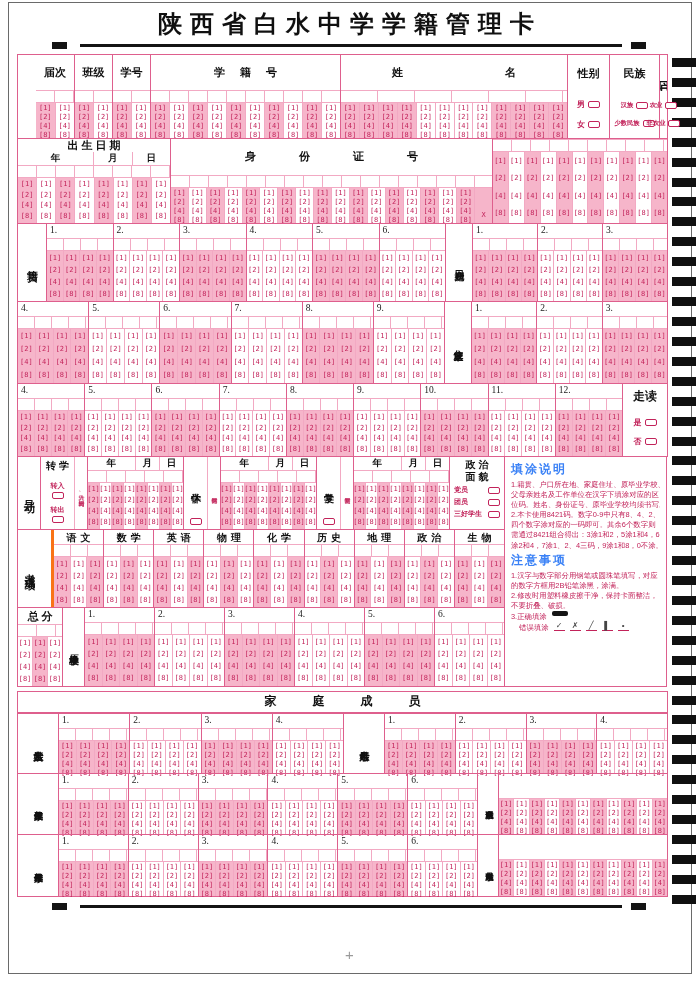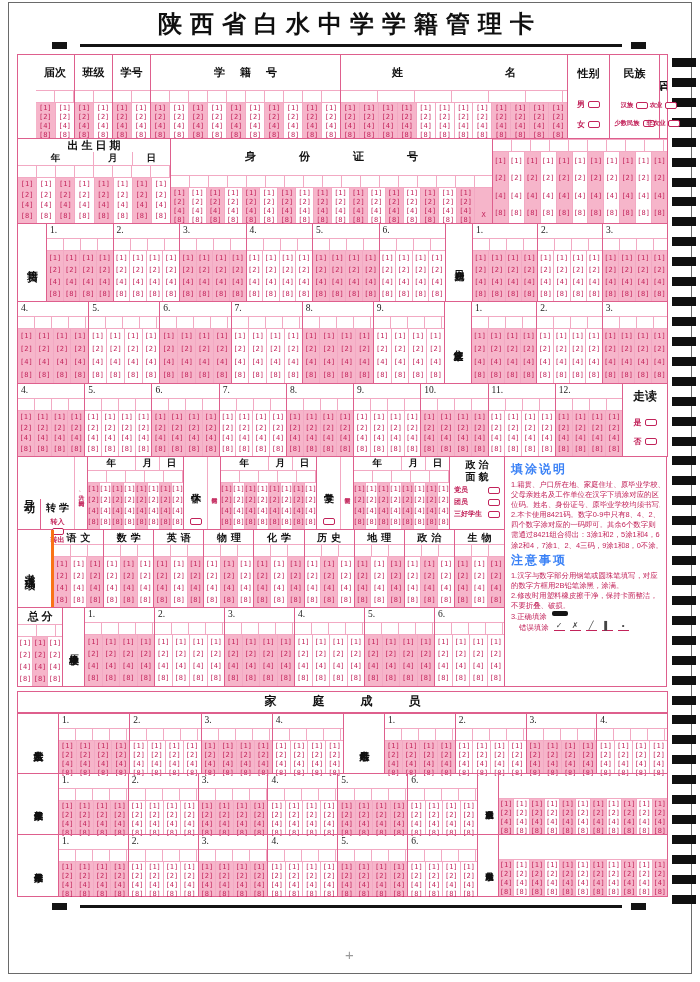--- a/index.html
+++ b/index.html
@@ -1465,21 +1465,21 @@
           </div>
       </div>
     </div>
   </div>
 
   <div class="mid">
     <div class="midleft">
 
       <div class="band b6" style="margin-top:0;">
         <div class="vlab first" style="width:22px;">异动</div>
-        <div class="cell" style="width:34px;margin-top:42px;">
+        <div class="cell" style="width:34px;">
           <div class="fhead" style="flex:none;height:18px;font-size:10px;">转 学</div>
           <div class="opts" style="flex:1;height:auto;">
             <div class="vopt">
                 <span>转入</span>
                 <i class="obub"></i>
               </div>
             <div class="vopt">
                 <span>转出</span>
                 <i class="obub"></i>
               </div>

